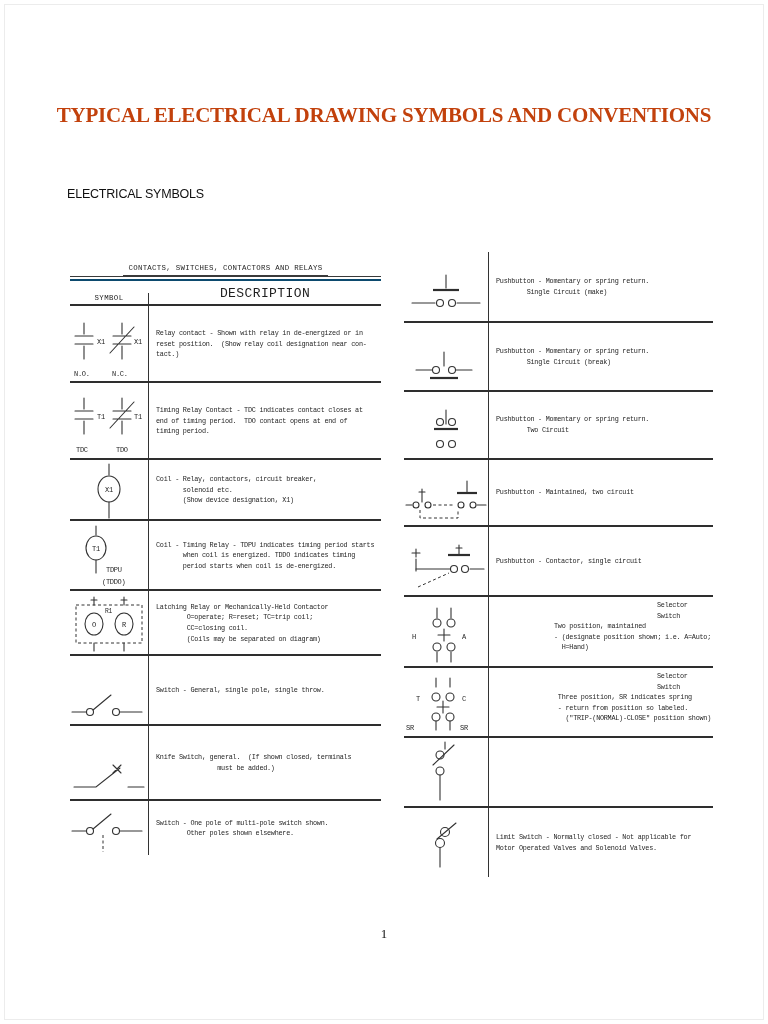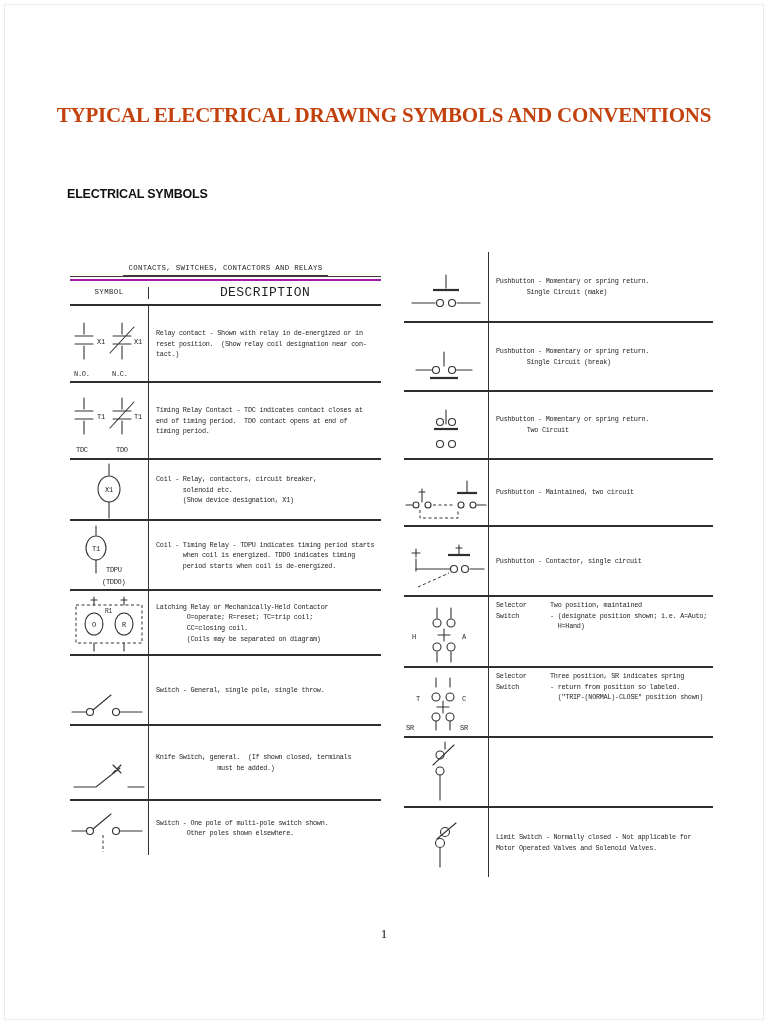--- a/index.html
+++ b/index.html
@@ -3,44 +3,44 @@
 <meta charset="utf-8">
 <style>
   html,body{margin:0;padding:0}
   body{width:768px;height:1024px;background:#ffffff;position:relative;
        font-family:"Liberation Mono",monospace;color:#222;overflow:hidden}
   .frame{position:absolute;left:4px;top:4px;right:4px;bottom:4px;border:1px solid #ececec;pointer-events:none}
 
   .doc-title{position:absolute;left:0;right:0;top:103px;text-align:center;
     font-family:"Liberation Serif",serif;font-weight:bold;font-size:21px;color:#c2410c;letter-spacing:-0.2px}
   .section-heading{position:absolute;left:67px;top:187px;
-    font-family:"Liberation Sans",sans-serif;font-weight:bold;font-size:12.5px;color:#101010;letter-spacing:-0.2px}
+    font-family:"Liberation Sans",sans-serif;font-weight:normal;font-size:12.5px;color:#101010;letter-spacing:-0.2px}
   .page-number{position:absolute;left:0;right:0;top:926px;text-align:center;
     font-family:"Liberation Serif",serif;font-size:13px;color:#111}
 
   .tbl{position:absolute;font-size:6.8px;letter-spacing:-0.25px;line-height:1.55;color:#1f1f1f}
   .tbl.left{left:70px;top:263px;width:311px}
   .tbl.right{left:404px;top:252px;width:309px}
 
   .tbl-title-row{text-align:center;border-bottom:1px solid #3a3a3a;padding-bottom:0px}
   .tbl-title{display:inline-block;border-bottom:1px solid #3a3a3a;padding:0 5px 1px;font-size:7.4px;letter-spacing:0.3px}
-  .hdr-row{display:flex;height:27px;border-top:2px solid #a21caf;border-bottom:2px solid #2e2e2e;
-    box-sizing:border-box;margin-top:2px;align-items:center}
+  .hdr-row{display:flex;height:27px;border-top:2px solid #0c4a6e;border-bottom:2px solid #2e2e2e;
+    box-sizing:border-box;margin-top:2px;align-items:flex-end}
   .hdr-sym{width:78px;border-right:1.2px solid #333;display:flex;align-items:center;justify-content:center;
     font-size:7.4px;letter-spacing:0.4px}
   .hdr-desc{flex:1;display:flex;align-items:center;justify-content:center;font-size:13px;letter-spacing:0.4px}
 
   .row{display:flex;border-bottom:2px solid #2e2e2e;box-sizing:border-box;align-items:stretch}
   .row.last{border-bottom:none}
   .sym-cell{display:flex;align-items:flex-end;justify-content:center;border-right:1.2px solid #333;flex:none}
   .left .sym-cell{width:78px}
   .right .sym-cell{width:84px}
   .desc-cell{flex:1;display:flex;flex-direction:column;justify-content:center;
     padding:3px 2px 3px 7px;white-space:pre-wrap;box-sizing:border-box}
-  .desc-cell.split{flex-direction:row;align-items:flex-start}
+  .desc-cell.split{flex-direction:column;align-items:flex-end}
   .desc-label{width:54px;white-space:pre-wrap;flex:none}
   .desc-text{flex:1;white-space:pre-wrap}
 
   svg{display:block}
   .s{stroke:#333;stroke-width:1.1;fill:none;stroke-linecap:round}
   .s2{stroke:#2e2e2e;stroke-width:2.2;fill:none;stroke-linecap:butt}
   .sd{stroke:#333;stroke-width:1;fill:none;stroke-dasharray:3 2.5}
   svg text{font-family:"Liberation Mono",monospace;font-size:7px;fill:#1f1f1f;letter-spacing:-0.3px}
   svg text.small{font-size:6.3px}
 </style>

